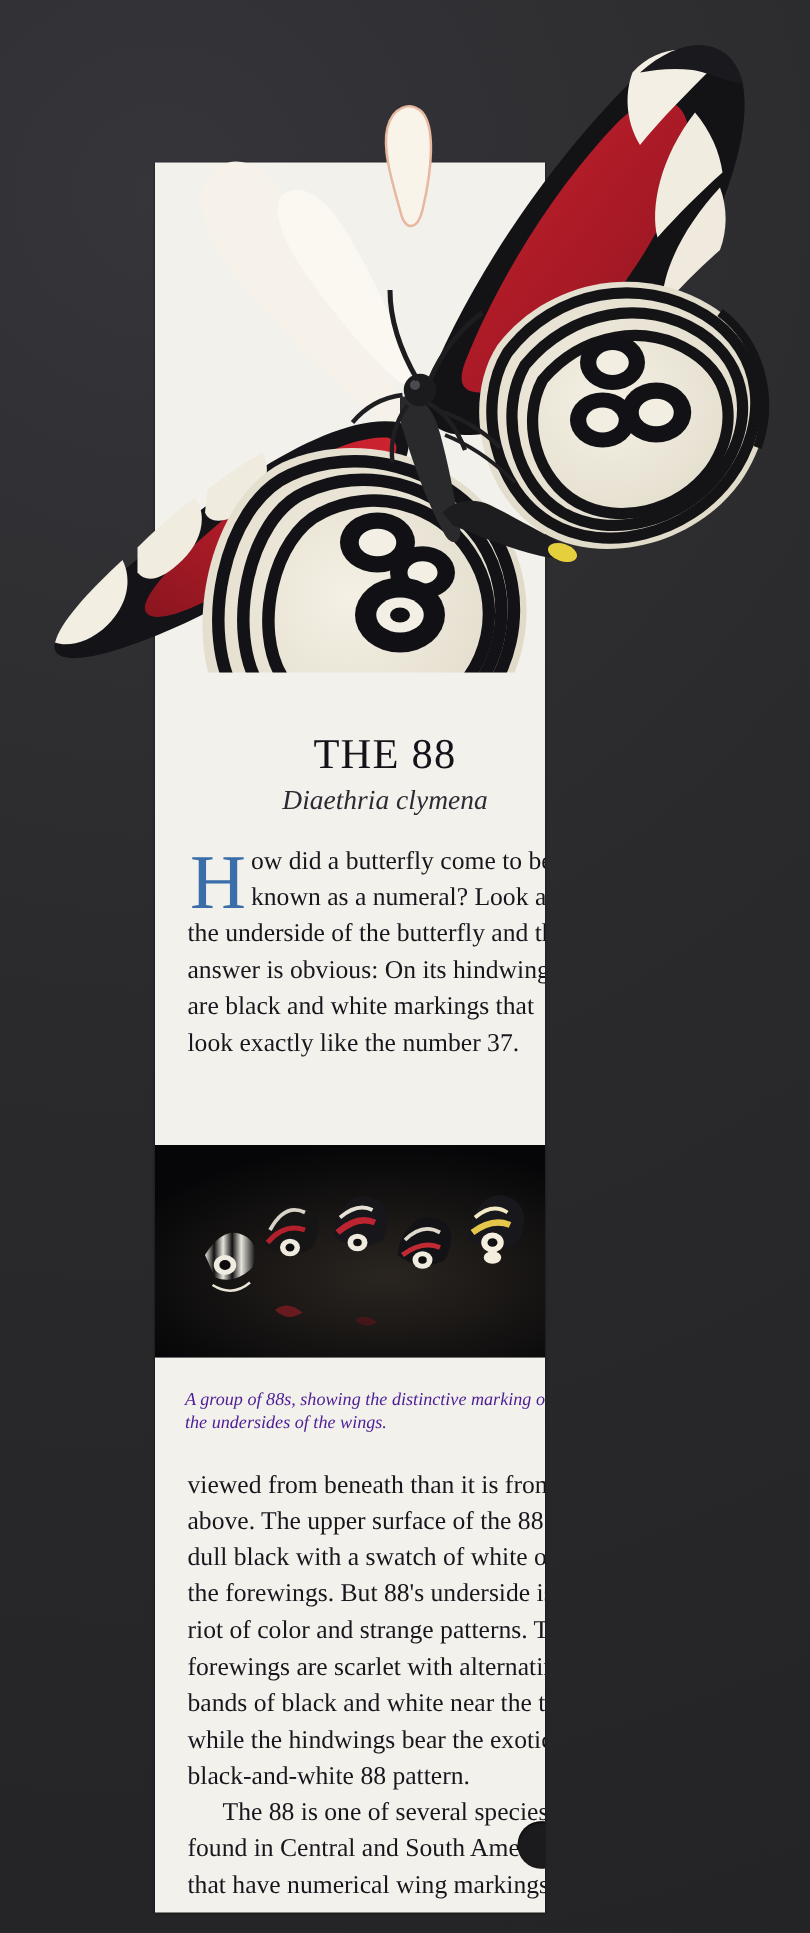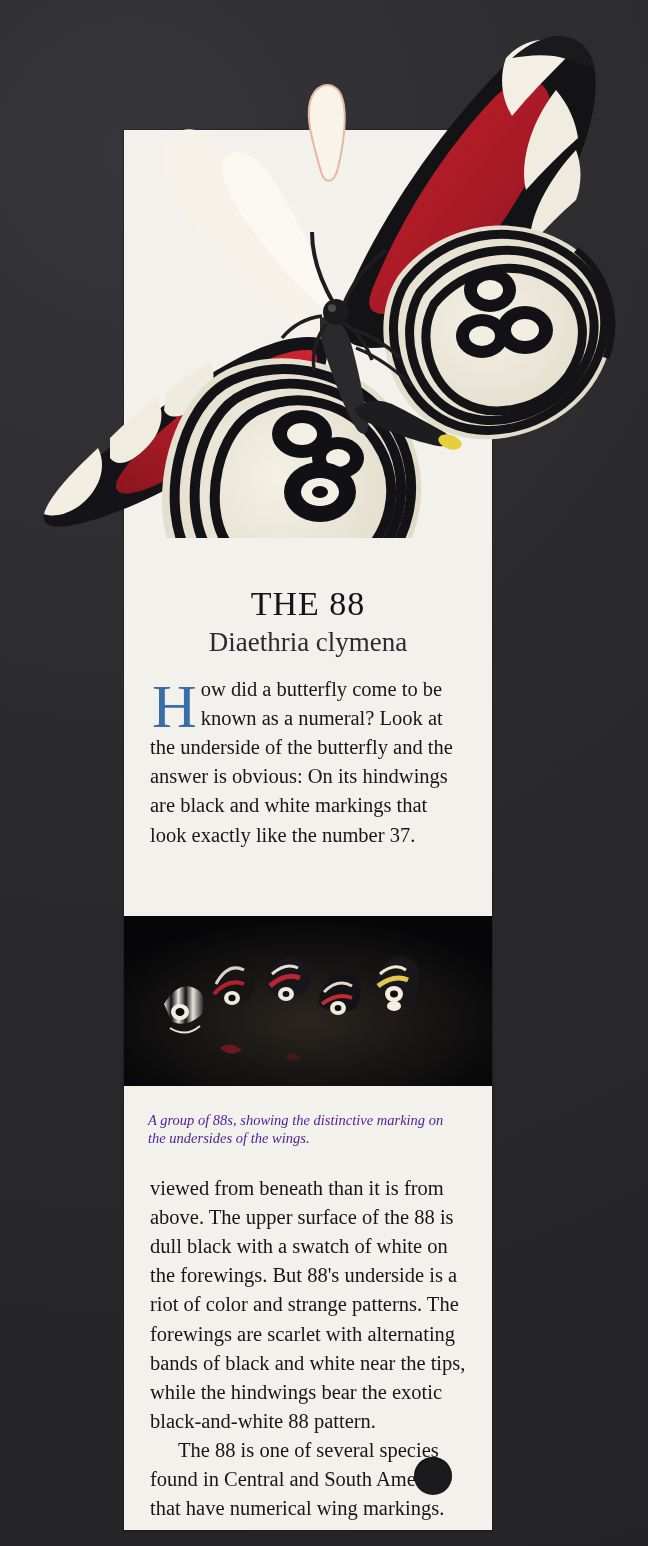--- a/index.html
+++ b/index.html
@@ -22,21 +22,21 @@
     background:
       radial-gradient(circle at 20% 10%, #35353a 0%, #2a2a2c 45%, #242426 100%),
       linear-gradient(180deg, #2e2e31 0%, #232325 100%);
   }
 
   
   #bookmark {
     position: absolute;
     left: 124px;
     top: 130px;
-    width: 368px;
+    width: 312px;
     height: 1400px;
     background: #f3f1ec;
     box-shadow: 0 0 2px rgba(0,0,0,0.6);
     overflow: hidden;
   }
 
   
   #butterfly-art {
     position: absolute;
     left: 20px;
@@ -57,24 +57,25 @@
   #page-title {
     font-family: "Liberation Serif", serif;
     font-size: 34px;
     letter-spacing: 1px;
     color: #14131a;
     margin: 0;
     font-weight: normal;
   }
   #species-name {
     font-family: "Liberation Serif", serif;
-    font-size: 27px;
+    font-size: 22px;
     color: #2c2a33;
     margin: 4px 0 0 0;
     font-weight: normal;
+    font-style: italic;
   }
 
   
   .body-col {
     position: absolute;
     left: 26px;
     width: 316px;
     font-size: 20.5px;
     line-height: 1.42;
     color: #17161c;

